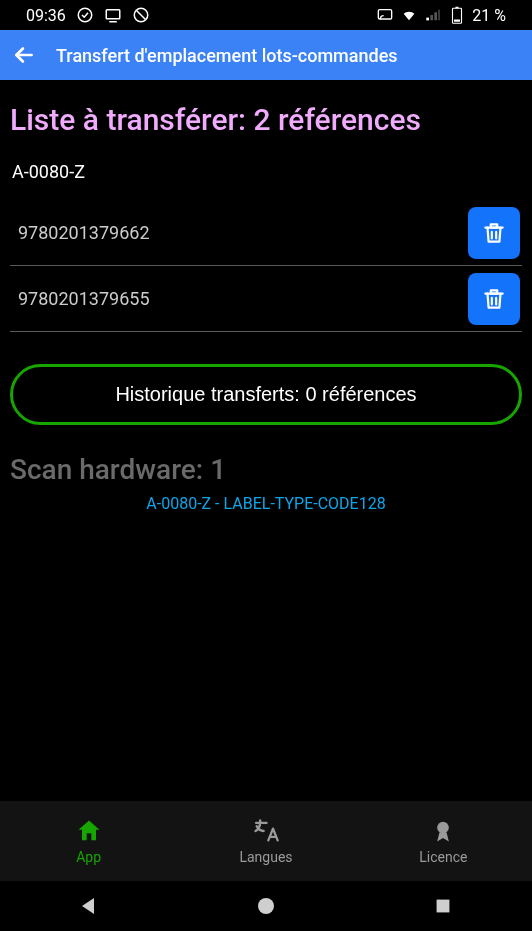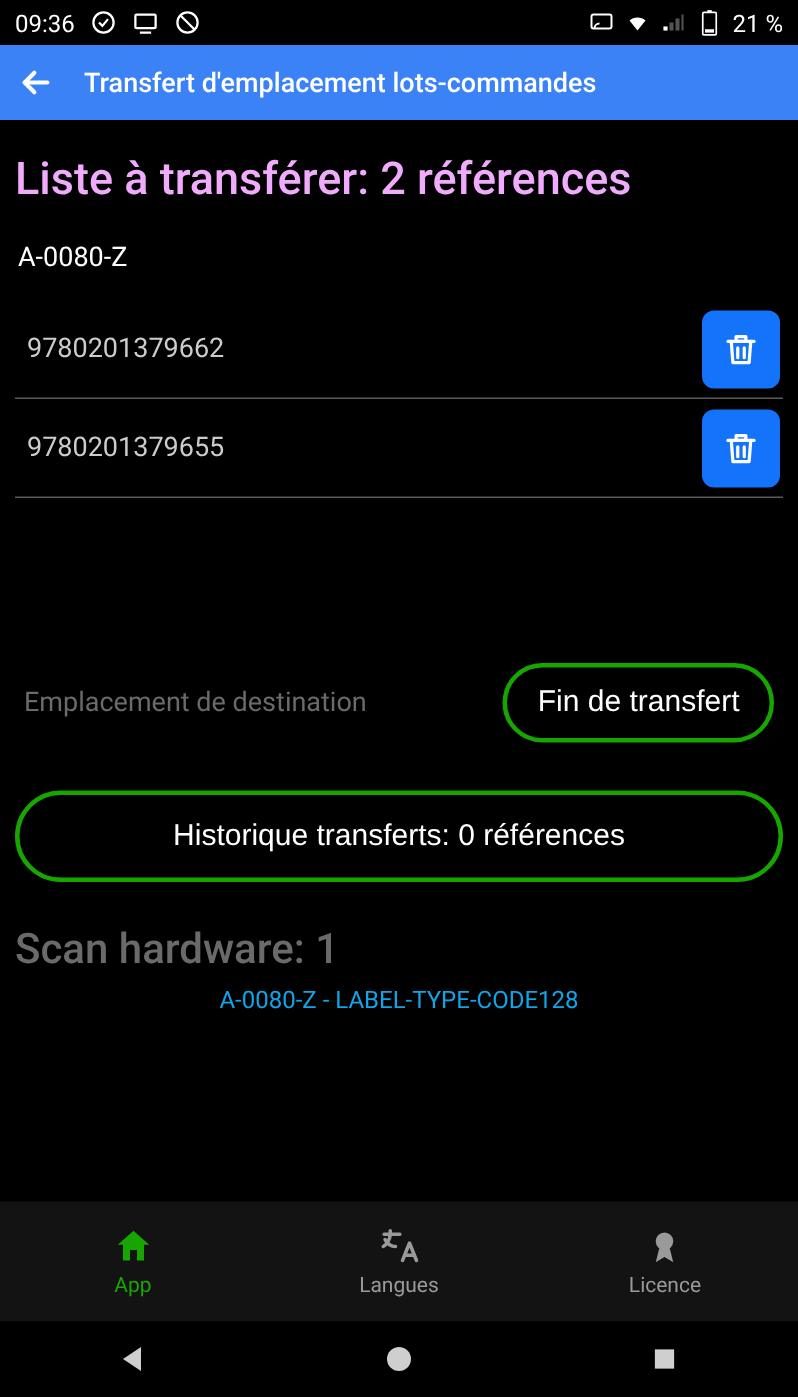--- a/index.html
+++ b/index.html
@@ -1,17 +1,17 @@
 <!DOCTYPE html>
 <html><head>
 <meta charset="utf-8">
 <style>
   * { box-sizing: border-box; margin: 0; padding: 0; }
   html, body { width: 532px; height: 931px; background: #000; color: #fff; font-family: -apple-system, Roboto, "Helvetica Neue", Arial, sans-serif; overflow: hidden; }
-  .statusbar { height: 30px; display: flex; align-items: center; justify-content: space-between; padding: 0 10px; font-size: 16px; background: #000; }
+  .statusbar { height: 30px; display: flex; align-items: center; justify-content: space-between; padding: 0 26px; font-size: 16px; background: #000; }
   .statusbar .left { display: flex; align-items: center; gap: 10px; }
   .statusbar .right { display: flex; align-items: center; gap: 6px; }
   .statusbar .ico { width: 18px; height: 18px; display: inline-flex; align-items: center; justify-content: center; }
   .appbar { height: 50px; background: #3b82f6; display: flex; align-items: center; padding: 0 10px; gap: 18px; }
   .appbar .back { width: 28px; height: 28px; display: inline-flex; align-items: center; justify-content: center; }
   .appbar .title { color: #fff; font-size: 18px; font-weight: 500; }
   .content { padding: 10px 10px 0 10px; }
   .list-title { color: #f0abfc; font-size: 30px; font-weight: 500; margin-top: 12px; margin-bottom: 24px; }
   .location-code { color: #fff; font-size: 18px; margin-bottom: 18px; padding-left: 2px; }
   .row { display: flex; align-items: center; justify-content: space-between; height: 66px; border-bottom: 1px solid #5a5a5a; }
@@ -122,24 +122,20 @@
         <svg viewBox="0 0 24 24" width="26" height="26" fill="none" stroke="#fff" stroke-width="2" stroke-linecap="round" stroke-linejoin="round">
             <path d="M4 7h16"></path>
             <path d="M9 4h6v3H9z"></path>
             <path d="M6 7l1 13h10l1-13"></path>
             <path d="M10 11v6M14 11v6"></path>
           </svg>
       </span>
     </button>
   </div>
 
-  <div class="mid-controls">
-    <span class="dest-label">Emplacement de destination</span>
-    <button class="end-btn">Fin de transfert</button>
-  </div>
 
   <button class="history-btn">Historique transferts: 0 références</button>
 
   <div class="scan-title">Scan hardware: 1</div>
   <div class="scan-detail">A-0080-Z - LABEL-TYPE-CODE128</div>
 </div>
 
 <div class="tabbar">
   <div class="tab active">
     <span>

